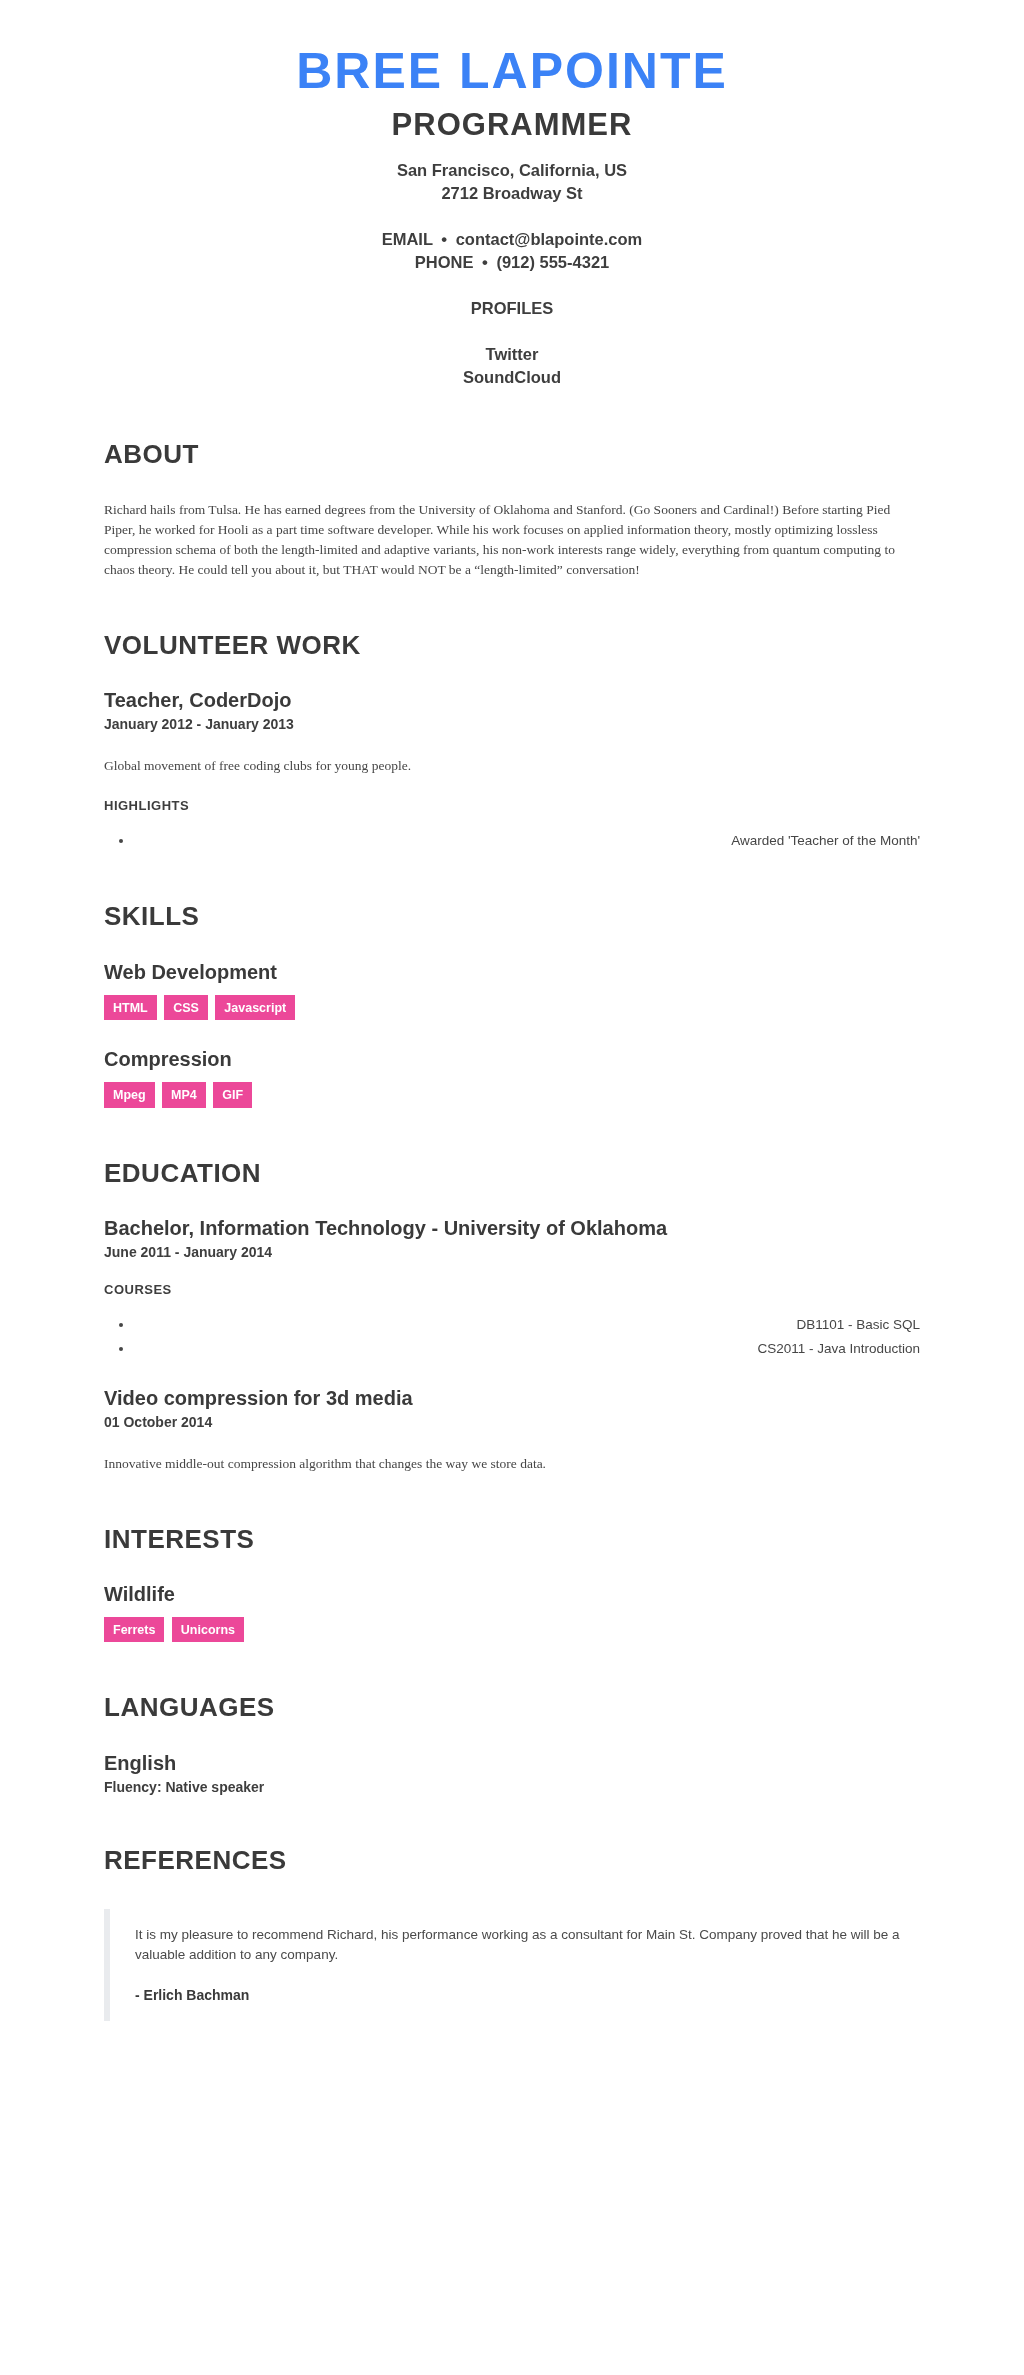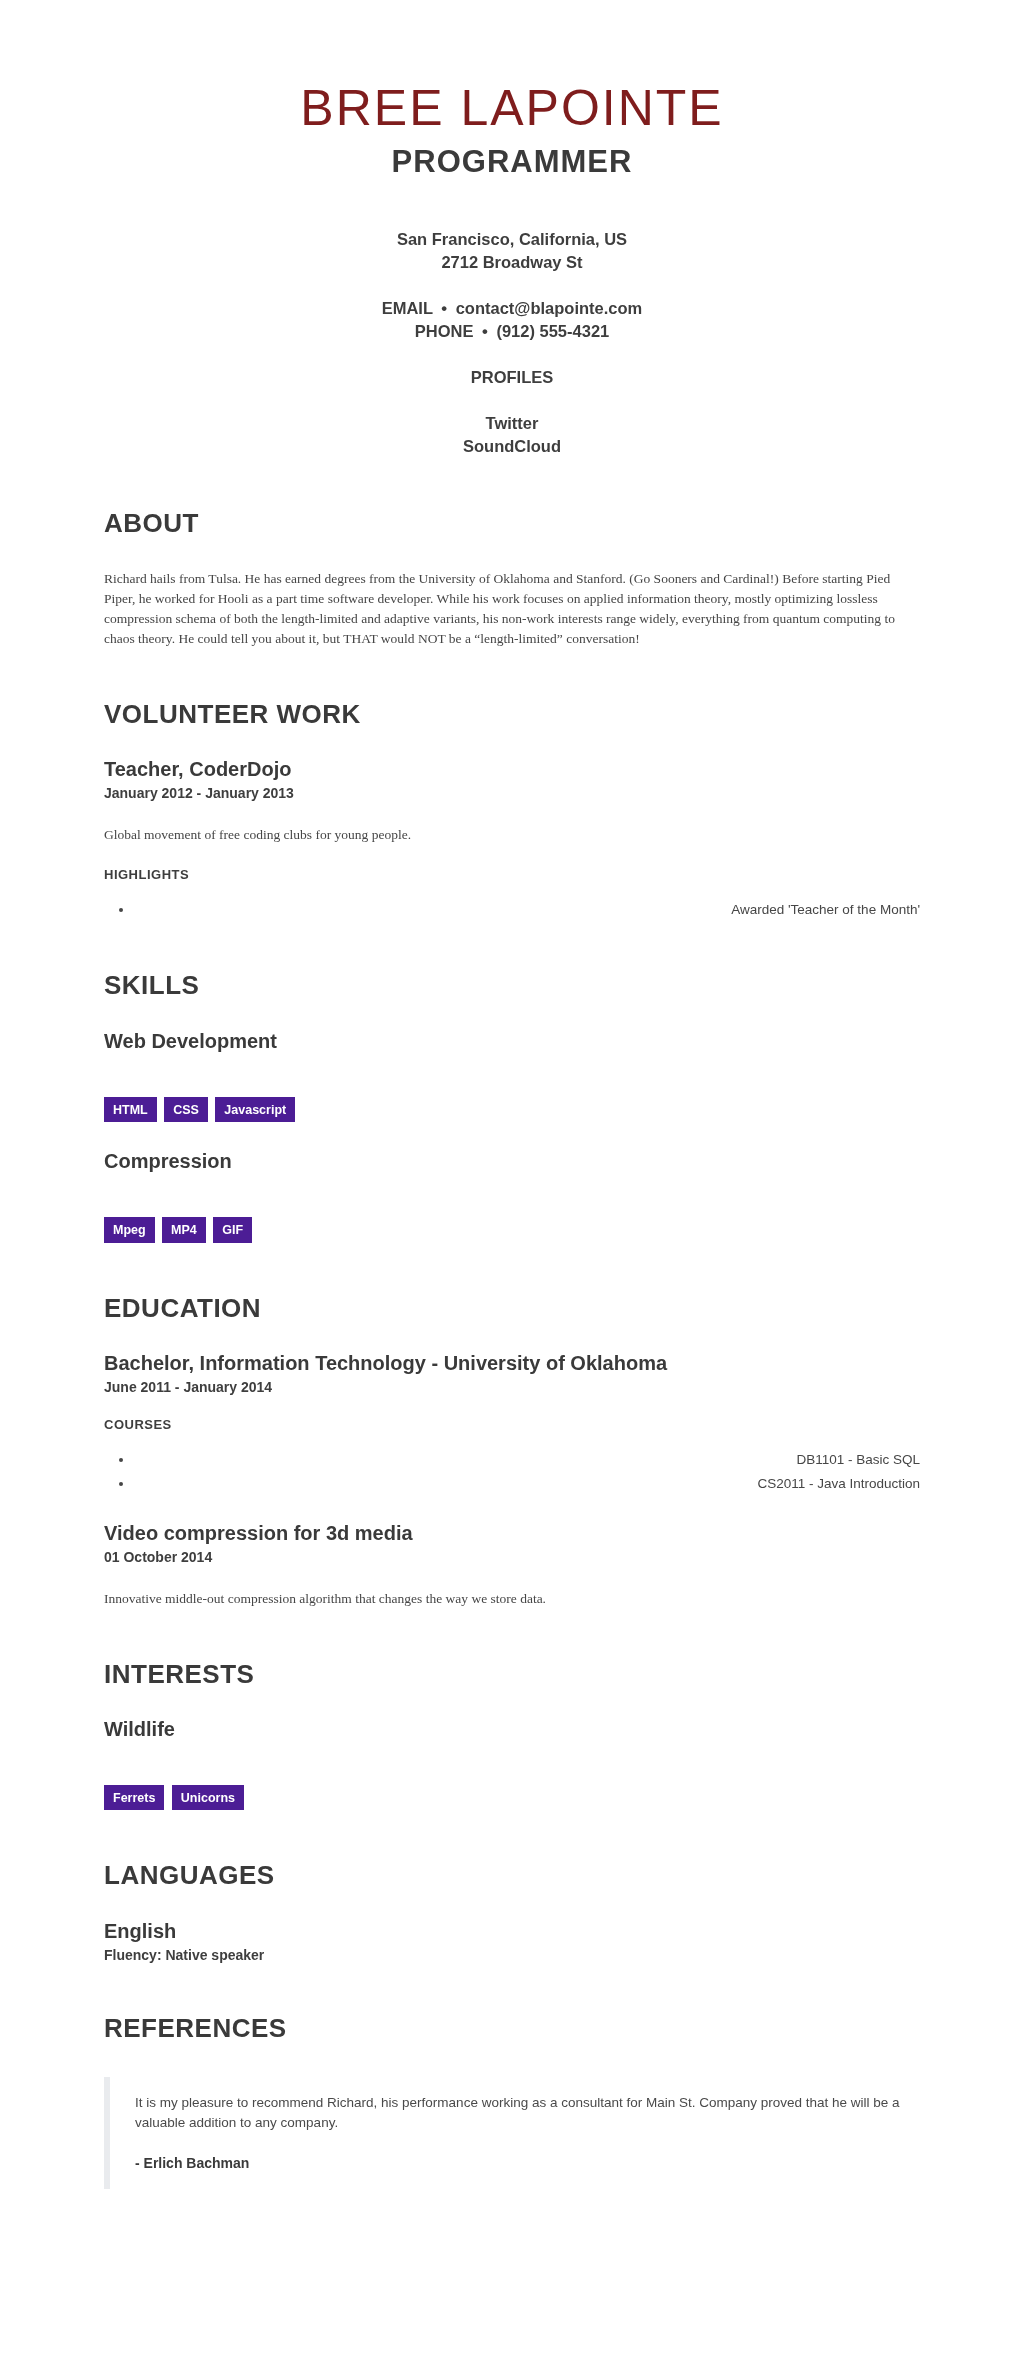--- a/index.html
+++ b/index.html
@@ -14,35 +14,34 @@
     width: 816px;
     margin: 0 auto;
     padding-top: 44px;
     padding-bottom: 90px;
   }
 
   
   .hdr { text-align: center; }
   .name {
     font-size: 50px;
-    font-weight: 400;
+    font-weight: 700;
     letter-spacing: 2px;
-    color: #7f1d1d;
+    color: #3b82f6;
     line-height: 1.1;
-    margin-top: 37px;
   }
   .role {
     font-size: 31px;
     font-weight: 700;
     letter-spacing: 1px;
     color: #3a3a3a;
     margin-top: 8px;
   }
   .contact {
-    margin-top: 48px;
+    margin-top: 16px;
     font-size: 16.5px;
     font-weight: 700;
     line-height: 23px;
     color: #3e3e3e;
   }
   .cgroup { margin-top: 23px; }
   .cgroup:first-child { margin-top: 0; }
   .plink { cursor: pointer; }
 
   
@@ -100,28 +99,27 @@
   
   .group { margin-top: 28px; }
   .gname {
     font-size: 20px;
     font-weight: 700;
     color: #3a3a3a;
   }
   .tags { margin-top: 11px; }
   .tag {
     display: inline-block;
-    background: #4c1d95;
+    background: #ec4899;
     color: #ffffff;
     font-size: 12.5px;
     font-weight: 700;
     padding: 7px 9px 6px 9px;
     margin-right: 3px;
     line-height: 1;
-    margin-top: 33px;
   }
 
   
   blockquote.ref {
     margin-top: 33px;
     border-left: 6px solid #e9ebee;
     padding: 16px 0 18px 25px;
   }
   .quote {
     font-size: 13.5px;

